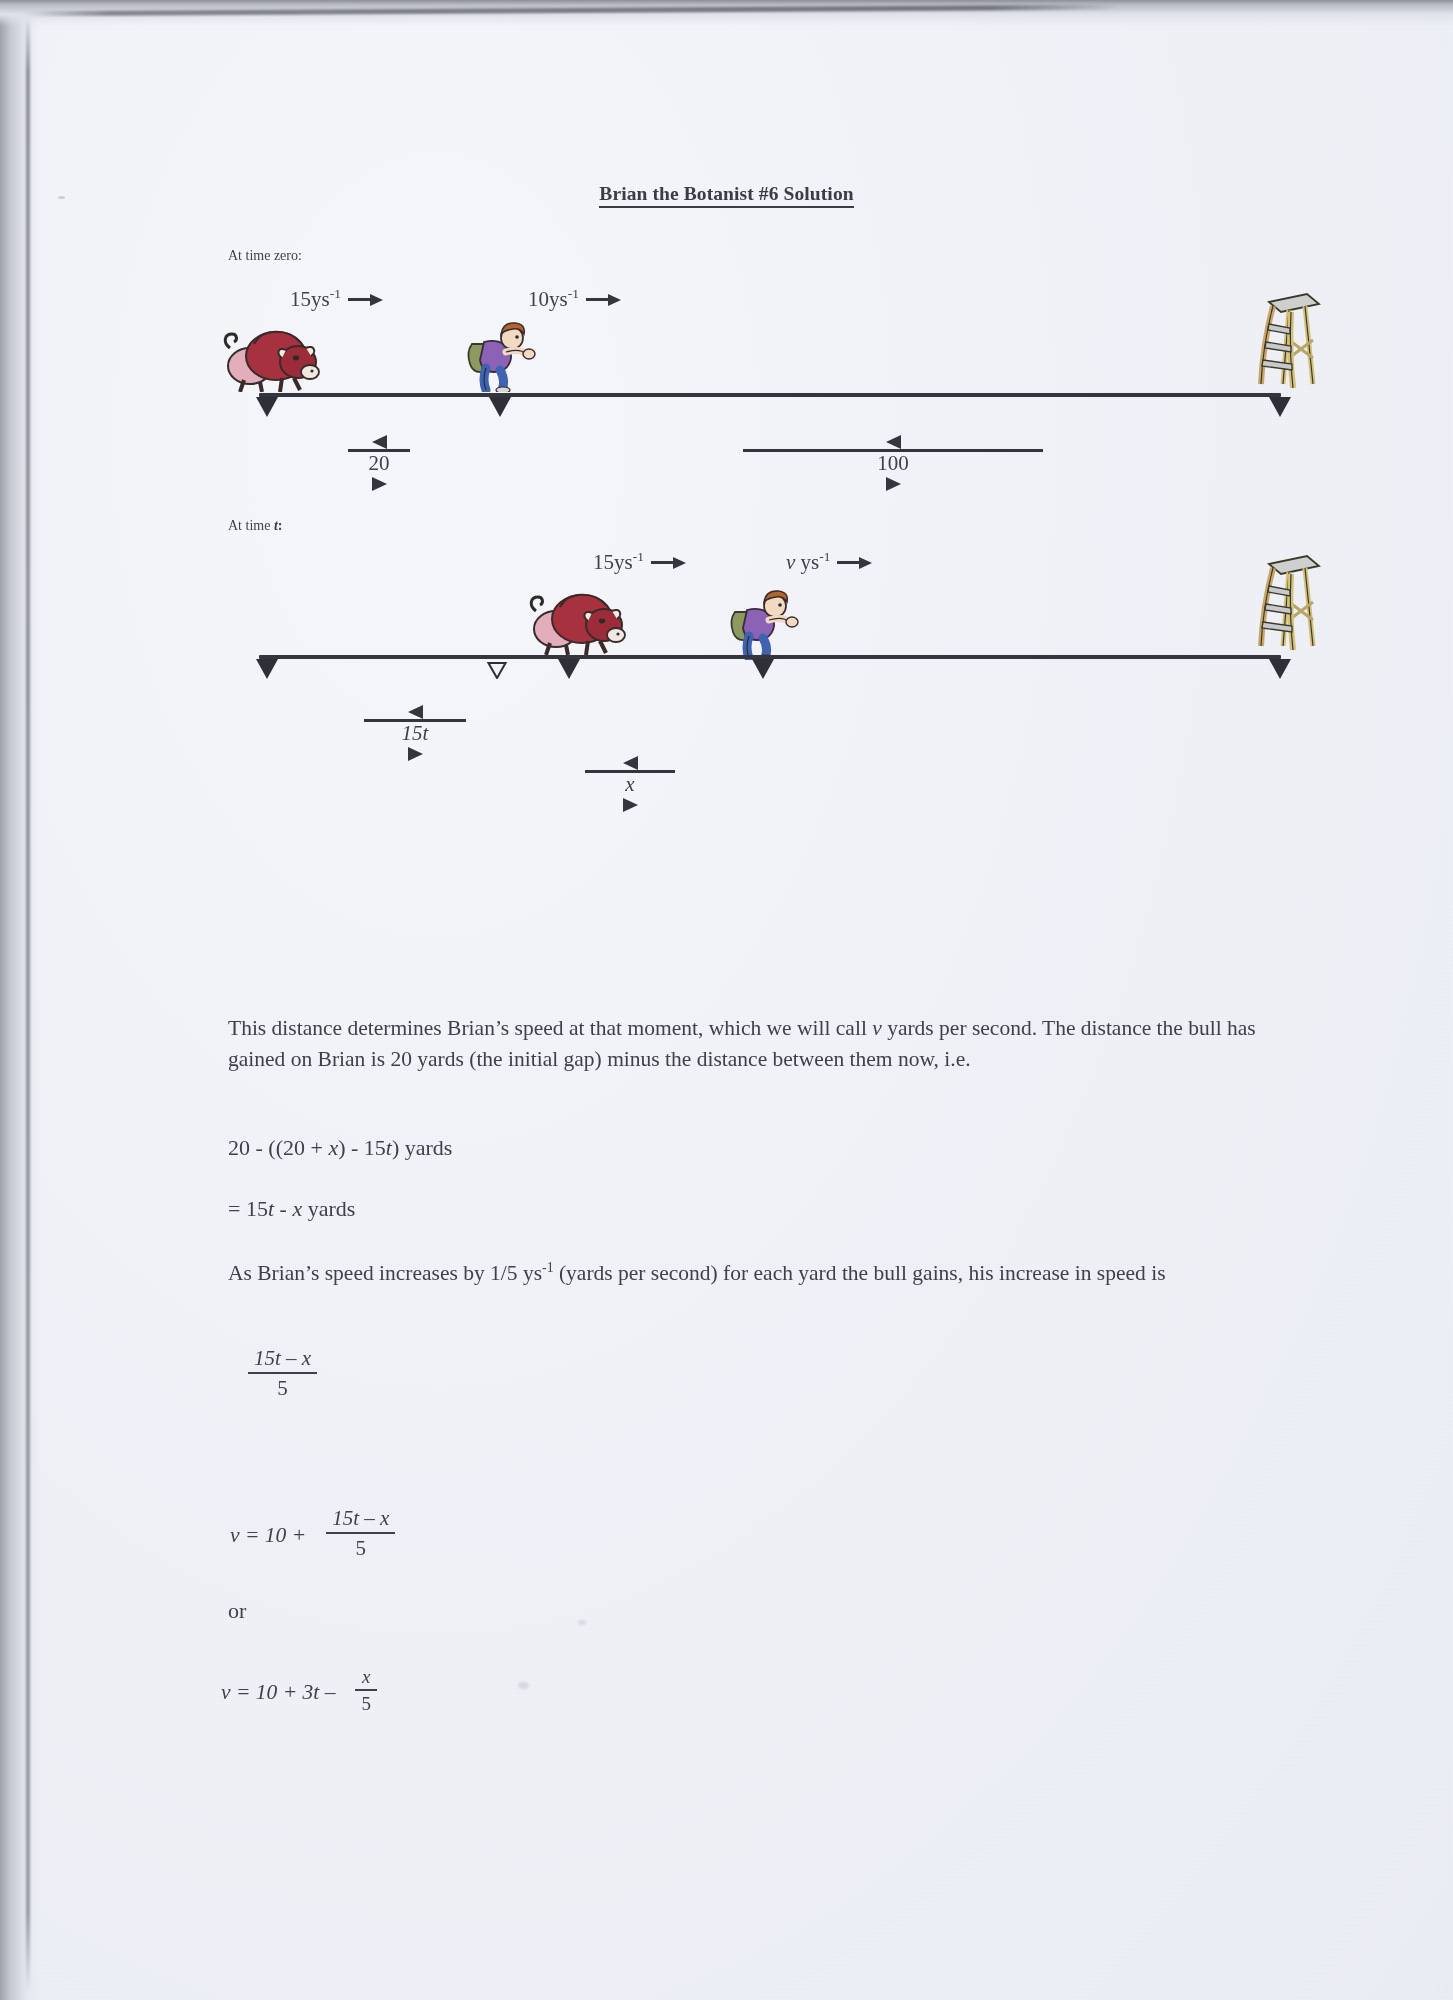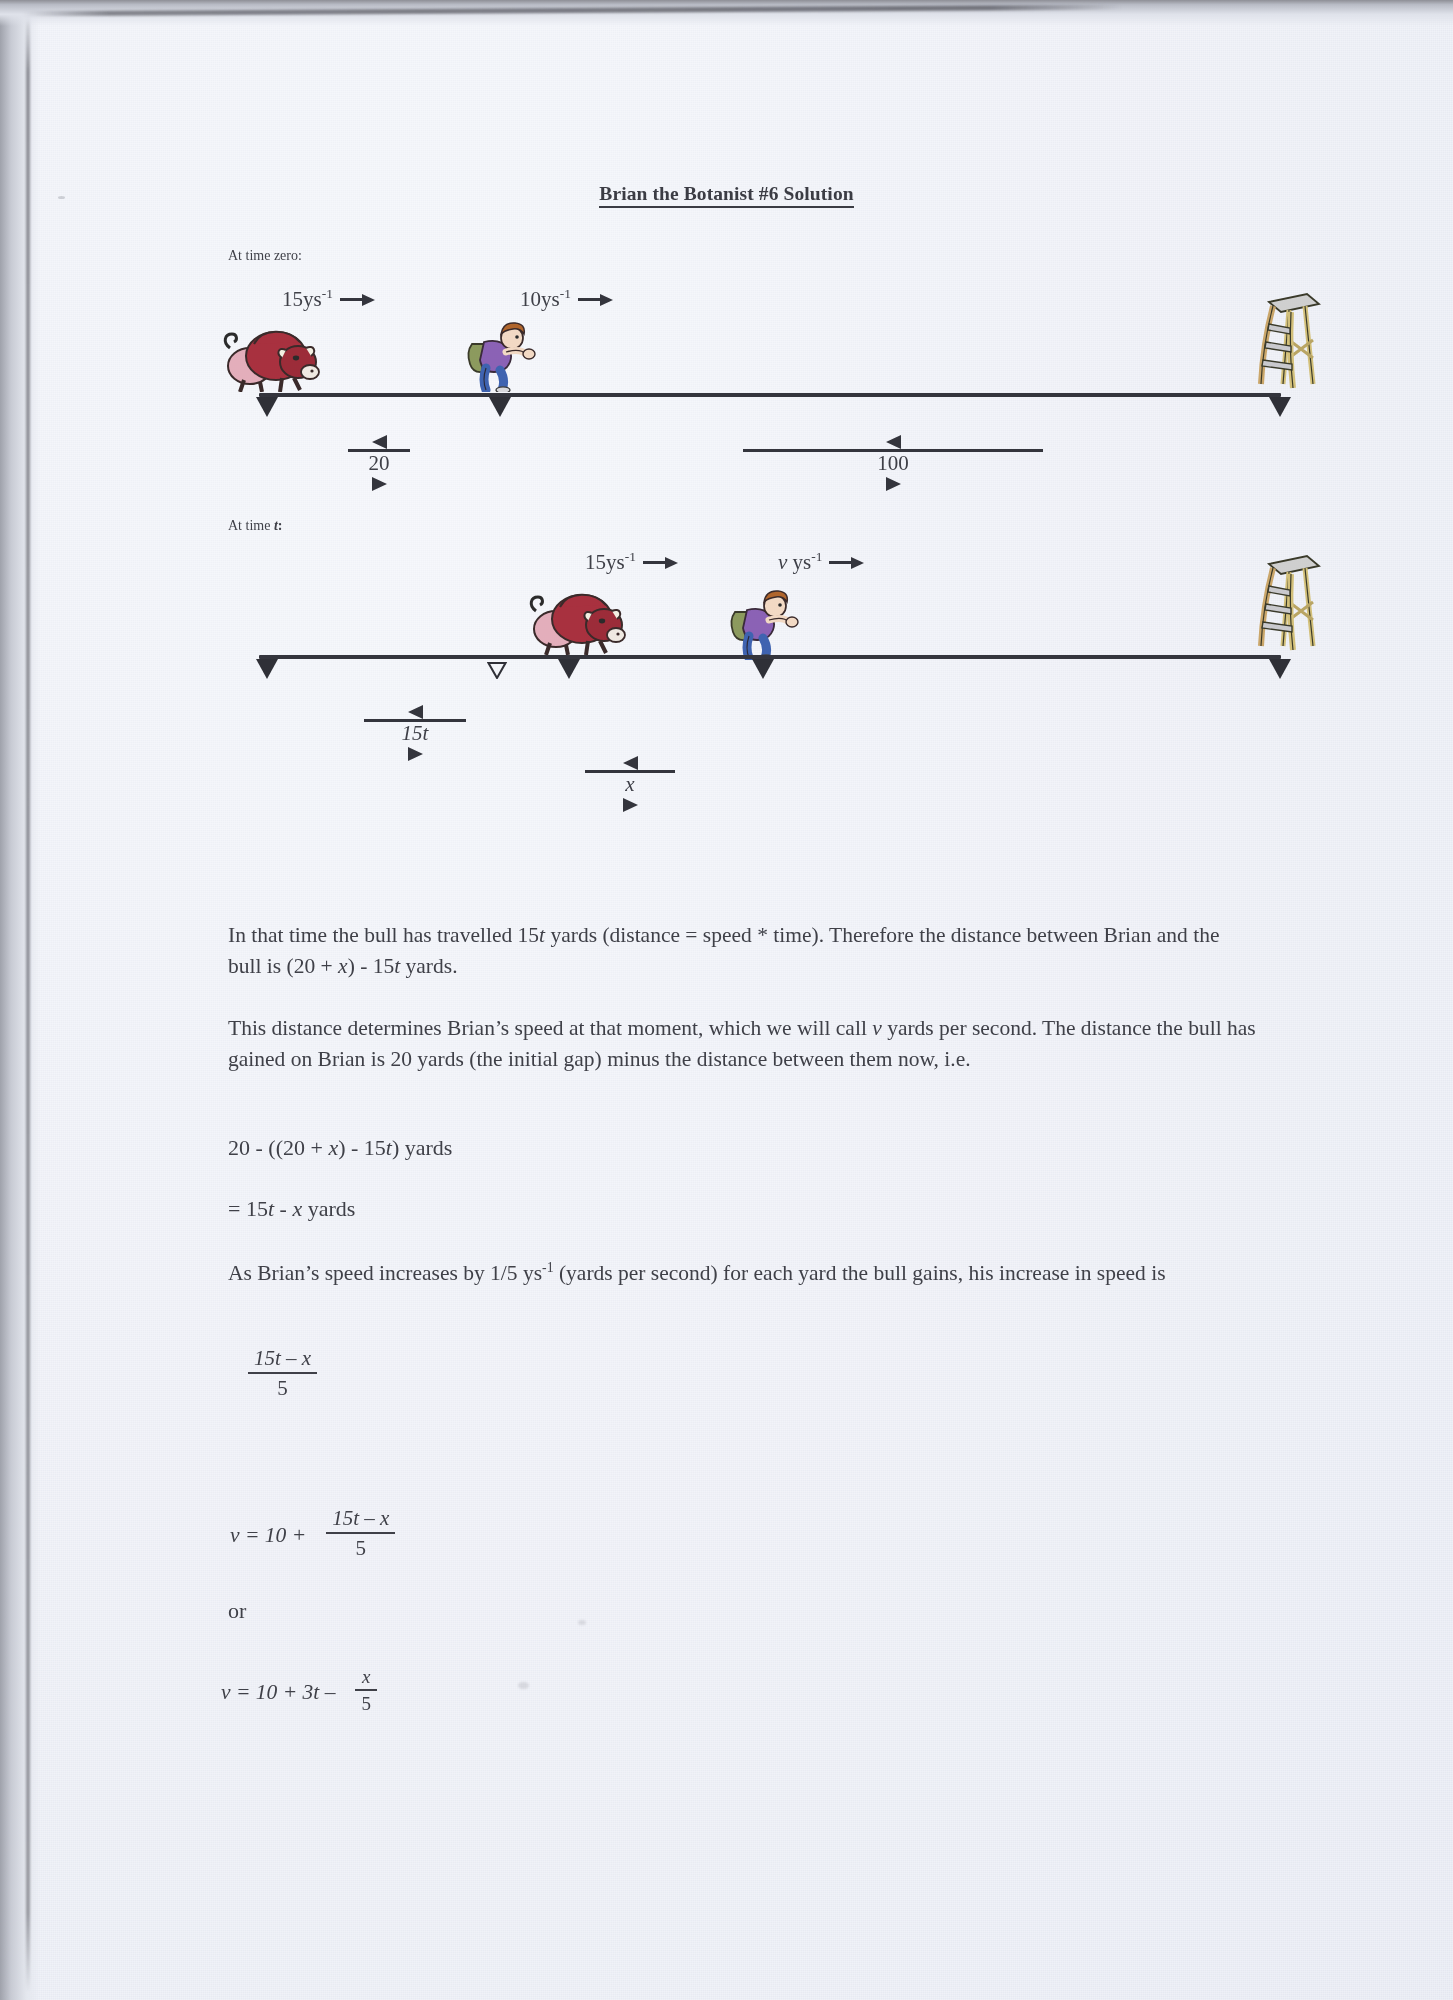--- a/index.html
+++ b/index.html
@@ -78,21 +78,21 @@
     font-size:21px;color:#3f4048;padding:0 9px;white-space:nowrap;
     position:relative;top:-1px;
   }
   .meas .ah-l,.meas .ah-r{
     width:0;height:0;border-top:7.5px solid transparent;border-bottom:7.5px solid transparent;flex:0 0 auto;
   }
   .meas .ah-l{border-right:15px solid #34353d;}
   .meas .ah-r{border-left:15px solid #34353d;}
 
   
-  .spd{position:absolute;font-size:21px;color:#3f4048;white-space:nowrap;display:flex;align-items:center;gap:7px;}
+  .spd{position:absolute;font-size:21px;color:#3f4048;white-space:nowrap;display:flex;align-items:center;gap:7px;margin-left:8px;}
   .spd sup{font-size:.64em;vertical-align:super;line-height:0;}
   .spd .ar{display:inline-flex;align-items:center;}
   .spd .ar .bar{width:22px;height:2.6px;background:#34353d;}
   .spd .ar .hd{width:0;height:0;border-top:6.5px solid transparent;border-bottom:6.5px solid transparent;border-left:13px solid #34353d;}
 
   .italic{font-style:italic;}
 
   
   .art{position:absolute;}
   .art svg{display:block;}
@@ -337,23 +337,20 @@
 
     <div class="meas" style="left:490px;top:756px;width:280px;">
       <span class="ah-l"></span>
       <span class="seg" style="width:90px;"></span>
       <span class="lab italic">x</span>
       <span class="seg" style="flex:1;"></span>
       <span class="ah-r"></span>
     </div>
 
 
-    <div class="para" style="left:228px;top:920px;width:1020px;">
-      <span>In that time the bull has travelled 15</span><span class="italic">t</span><span> yards (distance = speed * time). Therefore the distance between Brian and the bull is  (20 + </span><span class="italic">x</span><span>) - 15</span><span class="italic">t</span><span>   yards.</span>
-    </div>
 
     <div class="para" style="left:228px;top:1013px;width:1060px;">
       <span>This distance determines Brian’s speed at that moment, which we will call </span><span class="italic">v</span><span> yards per second. The distance the bull has gained on Brian is 20 yards (the initial gap) minus the distance between them now, i.e.</span>
     </div>
 
     <div class="eq" style="left:228px;top:1135px;">
       <span>20 - ((20 + </span><span class="italic">x</span><span>) - 15</span><span class="italic">t</span><span>)  yards</span>
     </div>
 
     <div class="eq" style="left:228px;top:1196px;">

